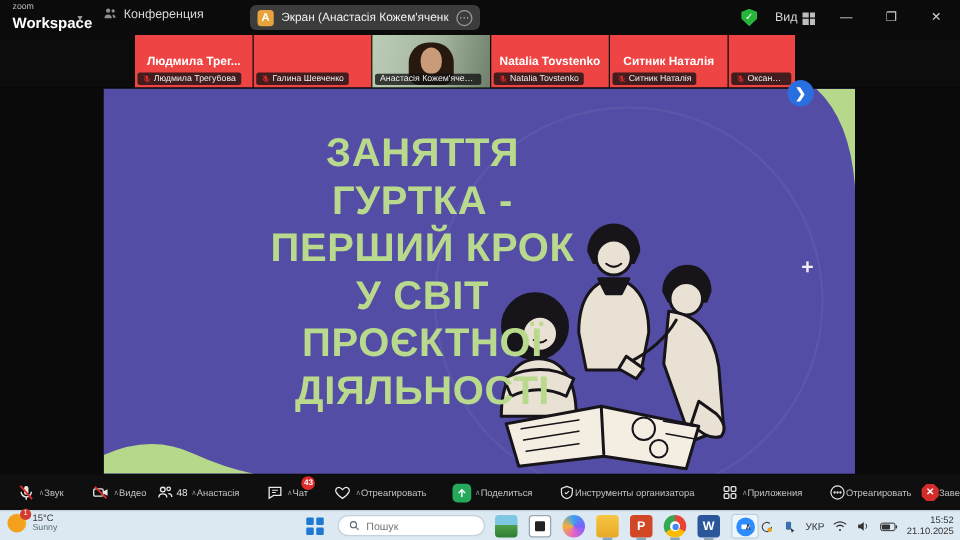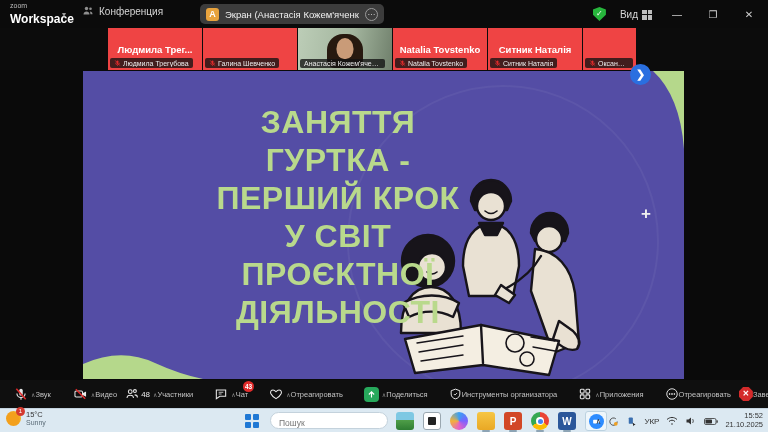--- a/index.html
+++ b/index.html
@@ -65,21 +65,21 @@
   
   .taskbar { position:absolute; left:0; top:408px; width:768px; height:24px; background:#dce9f2; border-top:1px solid #c2d2de; }
   .weather { position:absolute; left:6px; top:2px; display:flex; align-items:flex-end; gap:5px; }
   .sun { position:relative; width:15px; height:15px; border-radius:50%; background:radial-gradient(circle at 35% 60%, #f3a01c 55%, #f6c83d 100%); }
   .wbadge { position:absolute; right:-4px; top:-4px; width:9px; height:9px; background:#d43a2f; border-radius:50%; color:#fff; font-size:6px; text-align:center; line-height:9px; }
   .wtext { line-height:1.05; }
   .wtemp { font-size:7.5px; color:#333; }
   .wcond { font-size:7px; color:#5a6b77; }
   .start { position:absolute; left:245px; top:5px; width:14px; height:14px; display:grid; grid-template-columns:1fr 1fr; gap:1.5px; }
   .start span { background:#1f78d4; border-radius:1px; }
-  .search { position:absolute; left:270px; top:3px; width:118px; height:17px; background:#fff; border:1px solid #c4d2dc; border-radius:9px; display:flex; align-items:flex-start; gap:5px; padding:0 8px;flex-direction:column; }
+  .search { position:absolute; left:270px; top:3px; width:118px; height:17px; background:#fff; border:1px solid #c4d2dc; border-radius:9px; display:flex; align-items:center; gap:5px; padding:0 8px; }
   .search svg { width:9px; height:9px; }
   .search input { border:none; outline:none; width:80px; font-size:8.5px; color:#444; background:transparent; font-family:"Liberation Sans",sans-serif; }
   .tb-icons { position:absolute; left:396px; top:2px; display:flex; gap:9px; align-items:center; }
   .app { position:relative; width:18px; height:18px; border-radius:3px; display:flex; align-items:center; justify-content:center; font-size:10px; font-weight:bold; color:#fff; }
   .app.run:after { content:""; position:absolute; bottom:-2px; left:5px; width:8px; height:2px; border-radius:2px; background:#8da4b5; }
   .scenery { background:linear-gradient(180deg,#7ec8e3 0%,#7ec8e3 45%,#4f9e48 45%,#2e7d32 100%); }
   .taskview { background:#fff; border:1px solid #9aa7b0; }
   .taskview i { width:8px; height:8px; background:#222; display:block; border-radius:1px; }
   .copilot { border-radius:50%; background:conic-gradient(#3aa0f3,#7b61ff,#e561c8,#f3b13a,#3aa0f3); }
   .folder { background:linear-gradient(180deg,#f6c644,#e9a825); }
@@ -294,21 +294,21 @@
         <span class="zicon">
           <svg width="14" height="14" viewBox="0 0 24 24" fill="none" stroke="#e8e8e8" stroke-width="1.8">
               <circle cx="9" cy="8" r="3.2"></circle>
               <path d="M3.5 19c0-3 2.5-5 5.5-5s5.5 2 5.5 5"></path>
               <circle cx="17" cy="7" r="2.5"></circle>
               <path d="M16.5 13.5c2.8 0 4.8 1.8 4.8 4.5"></path>
             </svg>
           <span class="count">48</span>
           <span class="caret">∧</span>
         </span>
-        <span class="lab">Участники</span>
+        <span class="lab">Анастасія</span>
       </div>
       <div class="zitem">
         <span class="badge">43</span>
         <span class="zicon">
           <svg width="14" height="14" viewBox="0 0 24 24" fill="none" stroke="#e8e8e8" stroke-width="1.8">
               <path d="M4 5h16v11H10l-6 4z"></path>
               <path d="M8 9h8M8 12h5" stroke-width="1.4"></path>
             </svg>
           <span class="caret">∧</span>
         </span>

